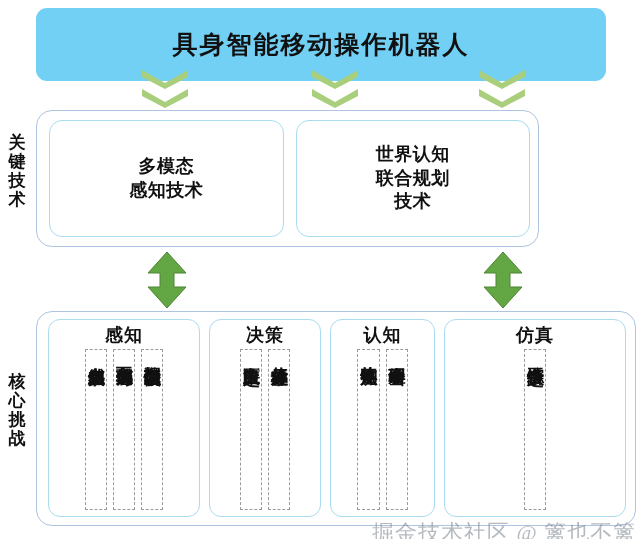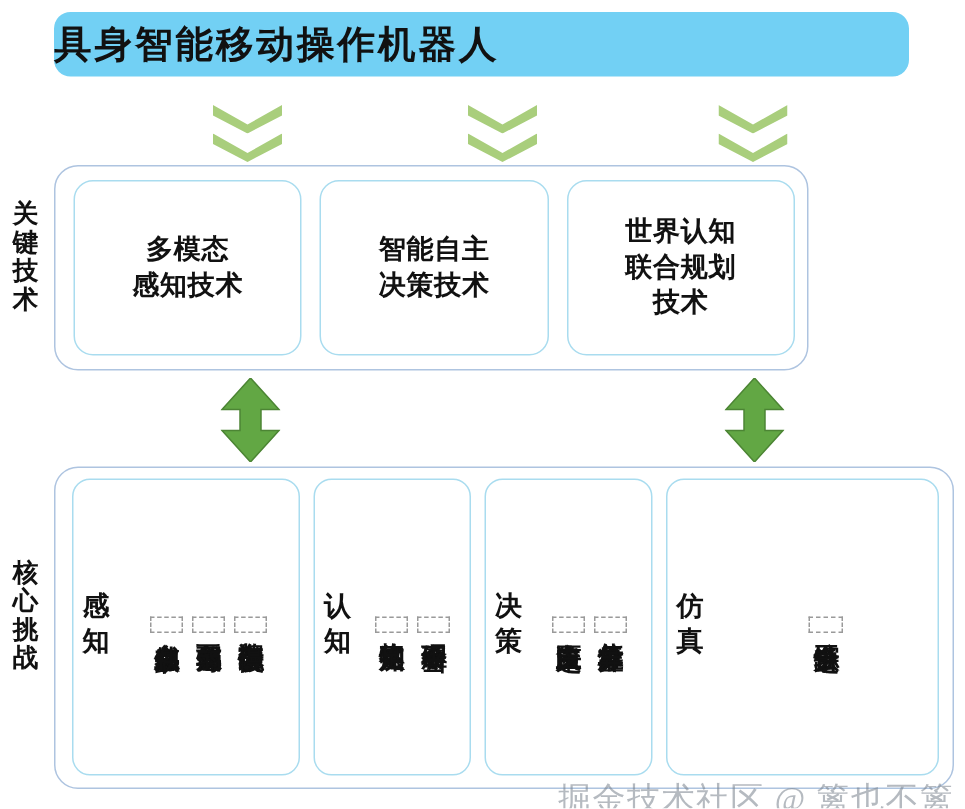--- a/index.html
+++ b/index.html
@@ -19,26 +19,26 @@
     background: #ffffff;
     overflow: hidden;
   }
 
   
   .banner {
     position: absolute;
     left: 36px;
     top: 8px;
     width: 570px;
-    height: 43px;
+    height: 73px;
     background: #72D0F4;
     border-radius: 11px;
     display: flex;
     align-items: center;
-    justify-content: flex-start;
+    justify-content: center;
     box-sizing: border-box;
   }
   .banner-text {
     font-size: 25px;
     font-weight: bold;
     letter-spacing: 2px;
     color: #111;
     font-family: "Liberation Serif", "DejaVu Serif", serif;
   }
 
@@ -142,21 +142,21 @@
     display: flex;
     align-items: stretch;
     gap: 9px;
   }
   .core-group {
     border: 1.4px solid #A9DCEF;
     border-radius: 12px;
     background: #ffffff;
     box-sizing: border-box;
     display: flex;
-    flex-direction: row;
+    flex-direction: column;
     align-items: center;
     padding: 2px 6px 6px 6px;
   }
   .core-group.g1 { flex: 0 0 152px; }
   .core-group.g2 { flex: 0 0 105px; }
   .core-group.g3 { flex: 0 0 112px; }
   .core-group.g4 { flex: 0 0 115px; }
   .core-group.g5 { flex: 1 1 auto; }
 
   .core-title {
@@ -266,24 +266,20 @@
     <span>术</span>
   </div>
 
   <div class="keytech-outer">
     <div class="keytech-row">
       <div class="keytech-box">
         <div class="kt-text">多模态
 感知技术</div>
       </div>
       <div class="keytech-box">
-        <div class="kt-text">智能自主
-决策技术</div>
-      </div>
-      <div class="keytech-box">
         <div class="kt-text">世界认知
 联合规划
 技术</div>
       </div>
     </div>
   </div>
 
   <div class="dbl-arrow" style="left:147px;">
     <svg width="40" height="56" viewBox="0 0 40 56">
       <path d="M20,0 L39,21 L27,21 L27,35 L39,35 L20,56 L1,35 L13,35 L13,21 L1,21 Z" fill="#62A744" stroke="#4C8534" stroke-width="1"></path>
@@ -313,44 +309,44 @@
           </div>
           <div class="core-item">
             <div class="vtext">交互感知薄弱</div>
           </div>
           <div class="core-item">
             <div class="vtext">数据融合缓慢</div>
           </div>
         </div>
       </div>
 
+      <div class="core-group g3">
+        <div class="core-title">决策</div>
+        <div class="core-items">
+          <div class="core-item">
+            <div class="vtext">自主决策匮乏</div>
+          </div>
+          <div class="core-item">
+            <div class="vtext">价值标准差异</div>
+          </div>
+        </div>
+      </div>
+
       <div class="core-group g2">
         <div class="core-title">认知</div>
         <div class="core-items">
           <div class="core-item">
             <div class="vtext">物体认知不足</div>
           </div>
           <div class="core-item">
             <div class="vtext">命令理解不当</div>
           </div>
         </div>
       </div>
 
-      <div class="core-group g3">
-        <div class="core-title">决策</div>
-        <div class="core-items">
-          <div class="core-item">
-            <div class="vtext">自主决策匮乏</div>
-          </div>
-          <div class="core-item">
-            <div class="vtext">价值标准差异</div>
-          </div>
-        </div>
-      </div>
-
 
       <div class="core-group g5">
         <div class="core-title">仿真</div>
         <div class="core-items">
           <div class="core-item">
             <div class="vtext">综合平台缺乏</div>
           </div>
         </div>
       </div>
 

